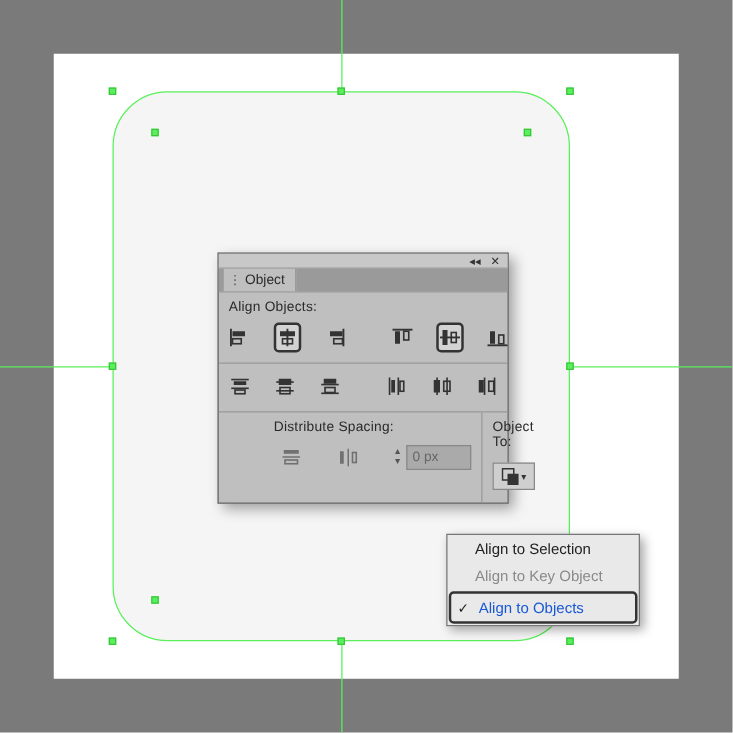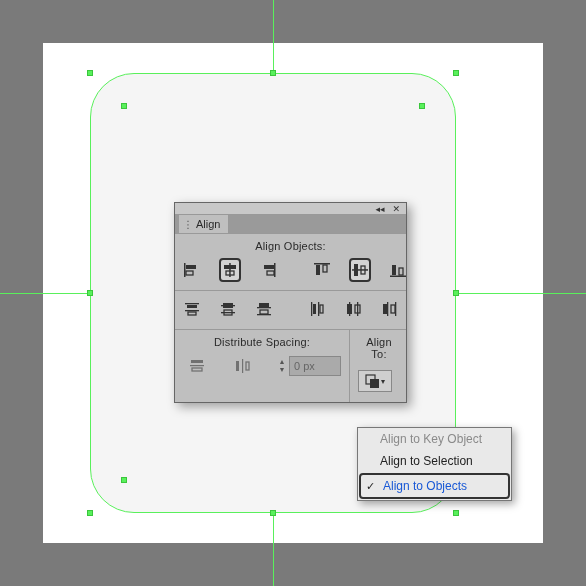--- a/index.html
+++ b/index.html
@@ -85,21 +85,20 @@
     .section {
       padding: 6px 8px 8px 8px;
       border-top: 1px solid #999;
     }
     .section:first-of-type { border-top: none; }
     .section-label {
       font-size: 11px;
       color: #2a2a2a;
       margin-bottom: 6px;
       letter-spacing: 0.2px;
-      text-align: center;
     }
     .row {
       display: flex;
       align-items: center;
       gap: 8px;
     }
     .row.btns { gap: 18px; }
     .gap { width: 14px; }
     .iconbtn {
       width: 28px; height: 24px;
@@ -111,20 +110,21 @@
       border: 2px solid #333;
       background: #d3d3d3;
     }
     .iconbtn svg { width: 18px; height: 16px; }
     .iconbtn svg * { fill: #333; }
     .iconbtn svg rect.outline { fill: none; stroke: #333; stroke-width: 1.3; }
 
     .bottom-row {
       display: flex;
       border-top: 1px solid #999;
+      padding-left: 36px;
     }
     .bottom-left {
       flex: 1 1 auto;
       padding: 6px 8px 10px 8px;
     }
     .bottom-right {
       width: 62px;
       border-left: 1px solid #999;
       padding: 6px 6px 10px 8px;
       display: flex; flex-direction: column; align-items: flex-start;
@@ -208,21 +208,21 @@
 <div class="handle" style="left:419px; top:477px;"></div>
 
 <div class="panel">
   <div class="panel-header">
     <span>◂◂</span>
     <span>✕</span>
   </div>
   <div class="tabbar">
     <div class="tab">
       <span class="grip">⋮</span>
-      <span>Align</span>
+      <span>Object</span>
     </div>
   </div>
 
   <div class="section">
     <div class="section-label"><span>Align Objects:</span></div>
     <div class="row btns">
       <div class="iconbtn">
         <svg viewBox="0 0 18 16">
             <rect x="1" y="1" width="1.5" height="14"></rect>
             <rect x="3" y="3" width="10" height="4"></rect>
@@ -345,36 +345,36 @@
               <span>▲</span>
               <span>▼</span>
             </div>
           <div class="spacing-input">
               <span>0 px</span>
             </div>
         </div>
       </div>
     </div>
     <div class="bottom-right">
-      <div class="section-label"><span>Align To:</span></div>
+      <div class="section-label"><span>Object To:</span></div>
       <div class="alignto-btn">
         <svg viewBox="0 0 14 14">
             <rect class="outline" x="1" y="1" width="9" height="9" fill="none" stroke="#333" stroke-width="1.2"></rect>
             <rect x="5" y="5" width="9" height="9" fill="#333"></rect>
           </svg>
         <span style="font-size:8px;color:#333;">▾</span>
       </div>
     </div>
   </div>
 </div>
 
 <div class="dropdown">
+  <div class="dd-item">
+    <span>Align to Selection</span>
+  </div>
   <div class="dd-item disabled">
     <span>Align to Key Object</span>
-  </div>
-  <div class="dd-item">
-    <span>Align to Selection</span>
   </div>
   <div class="dd-item active">
     <span class="dd-check">✓</span>
     <span>Align to Objects</span>
   </div>
 </div>
 
 </body></html>

